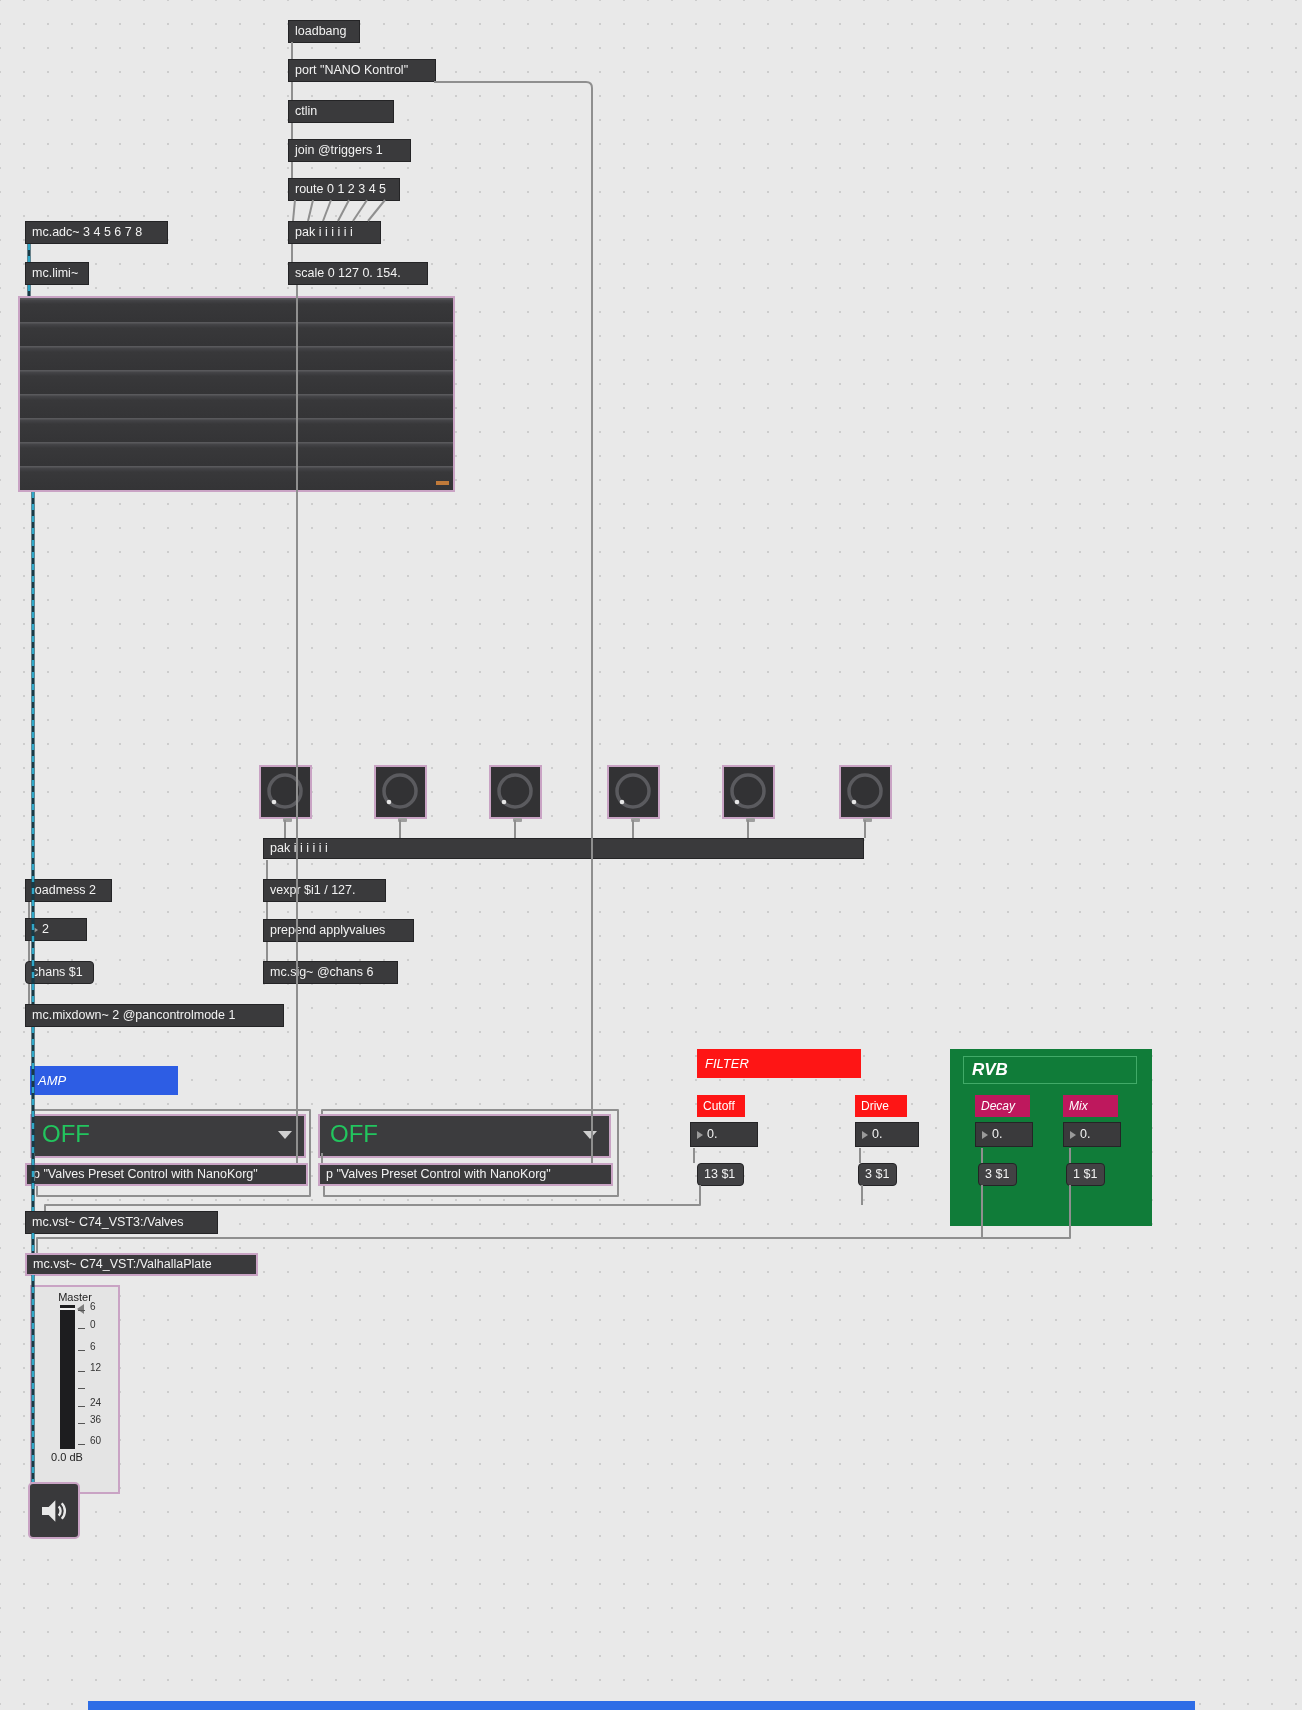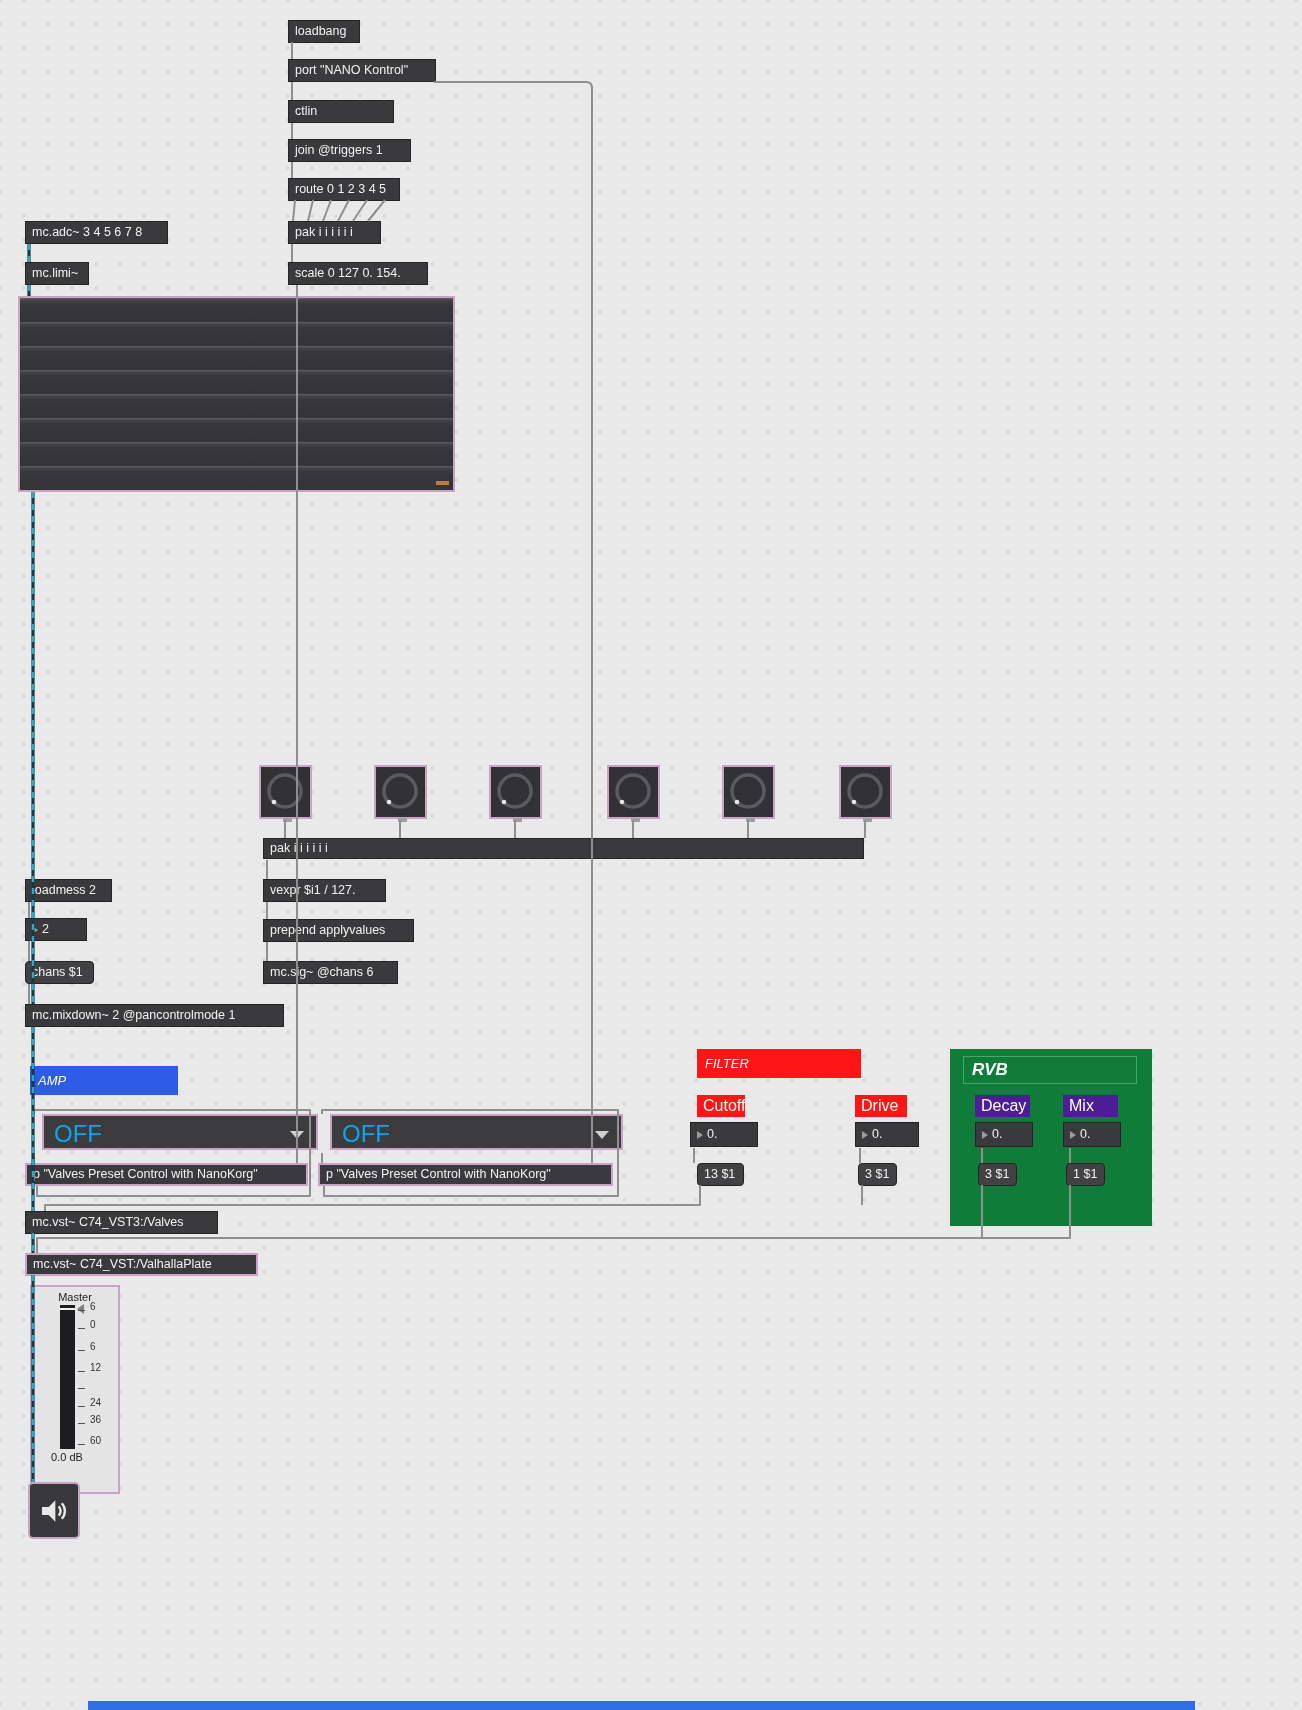--- a/index.html
+++ b/index.html
@@ -17,43 +17,43 @@
     font-size:12.5px;padding:0 6px;white-space:nowrap;overflow:hidden;z-index:2;
   }
   .msg{border-radius:4px;background:#424244;}
   .numbox{display:flex;align-items:center;gap:4px;}
   .tri{width:0;height:0;border-top:4px solid transparent;border-bottom:4px solid transparent;
        border-left:6px solid #9a9a9a;display:inline-block;flex:0 0 auto;}
   .sel{border:2px solid #c9a3c4;line-height:19px;}
   
   .cmt{position:absolute;box-sizing:border-box;color:#fff;z-index:2;overflow:hidden;white-space:nowrap;}
   .cmt.big{font-size:13px;font-weight:normal;font-style:italic;line-height:29px;padding:0 8px;}
-  .cmt.small{font-size:16px;line-height:22px;padding:0 6px;}
+  .cmt.small{font-size:12px;line-height:22px;padding:0 6px;}
   
   #multislider{
     position:absolute;left:18px;top:296px;width:437px;height:196px;box-sizing:border-box;
     border:2px solid #c9a3c4;z-index:2;
     background:repeating-linear-gradient(180deg,#59595c 0px,#59595c 1px,#454548 2px,#38383a 6px,#343436 24px);
   }
   #multislider .orange-tick{position:absolute;right:4px;bottom:5px;width:13px;height:4px;background:#c07a3a;}
   
   .dial{position:absolute;width:53px;height:54px;box-sizing:border-box;background:#323234;
         border:2px solid #c9a3c4;z-index:2;}
   .dial .out-nub{position:absolute;left:22px;bottom:-5px;width:9px;height:4px;background:#9f9f9f;border-radius:1px;}
   
-  .umenu{position:absolute;height:36px;box-sizing:border-box;background:#3c3c3e;border:2px solid #c9a3c4;
-         color:#0ea5e9;font-size:24px;line-height:35px;padding:0 10px;z-index:2;margin-left:12px;}
+  .umenu{position:absolute;height:44px;box-sizing:border-box;background:#3c3c3e;border:2px solid #c9a3c4;
+         color:#22c55e;font-size:24px;line-height:35px;padding:0 10px;z-index:2;}
   .umenu .dtri{position:absolute;right:12px;top:15px;width:0;height:0;
          border-left:7px solid transparent;border-right:7px solid transparent;border-top:8px solid #cfcfcf;}
   
   #rvb-panel{position:absolute;left:950px;top:1049px;width:202px;height:177px;background:#107c39;z-index:1;}
   #rvb-header{position:absolute;left:963px;top:1056px;width:174px;height:28px;box-sizing:border-box;
      border:1px solid #41aa68;color:#fff;font-weight:bold;font-style:italic;font-size:17px;line-height:26px;
      padding:0 8px;z-index:2;}
-  .grnlabel{background:#4c1d95;}
+  .grnlabel{background:#be185d;font-style:italic;}
   
   #master{position:absolute;left:30px;top:1285px;width:90px;height:209px;box-sizing:border-box;
     background:#e4e4e4;border:2px solid #c9a3c4;z-index:2;}
   #master .mlabel{position:absolute;top:4px;left:0;width:100%;text-align:center;font-size:11px;color:#222;}
   #master .track{position:absolute;left:28px;top:18px;width:15px;height:144px;background:#1d1d1f;}
   #master .cap{position:absolute;left:28px;top:21px;width:15px;height:2px;background:#f0f0f0;}
   #master .pointer{position:absolute;left:45px;top:17px;width:0;height:0;
      border-top:5px solid transparent;border-bottom:5px solid transparent;border-right:7px solid #7d7d7d;}
   #master .tick{position:absolute;left:58px;font-size:10px;color:#333;}
   #master .dash{position:absolute;left:46px;width:7px;height:1px;background:#555;}

